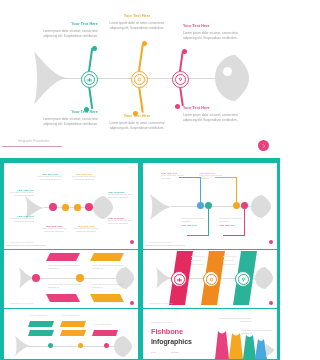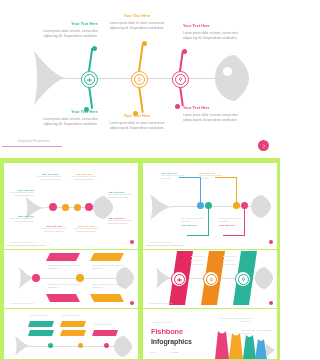--- a/index.html
+++ b/index.html
@@ -1,20 +1,20 @@
 <!DOCTYPE html>
 <html><head>
 <meta charset="utf-8">
 <style>
   html,body{margin:0;padding:0;}
   body{
     width:280px;height:360px;overflow:hidden;background:#ffffff;
     font-family:"Liberation Sans",sans-serif;
   }
-  .page{position:relative;width:280px;height:360px;background:#bef264;}
+  .page{position:relative;width:280px;height:360px;background:#14b8a6;}
 
   
   .slide{position:absolute;background:#ffffff;overflow:hidden;}
 
   
   .hero{left:0;top:0;width:280px;height:158px;}
   .spine{position:absolute;left:52px;top:78px;width:178px;height:1.4px;background:#d8d8d8;}
   .tail{position:absolute;left:32px;top:50px;width:36px;height:56px;}
   .head{position:absolute;left:215px;top:55px;width:34px;height:46px;}
   .eye{position:absolute;left:223px;top:67px;width:9px;height:9px;border-radius:50%;background:#fff;}

